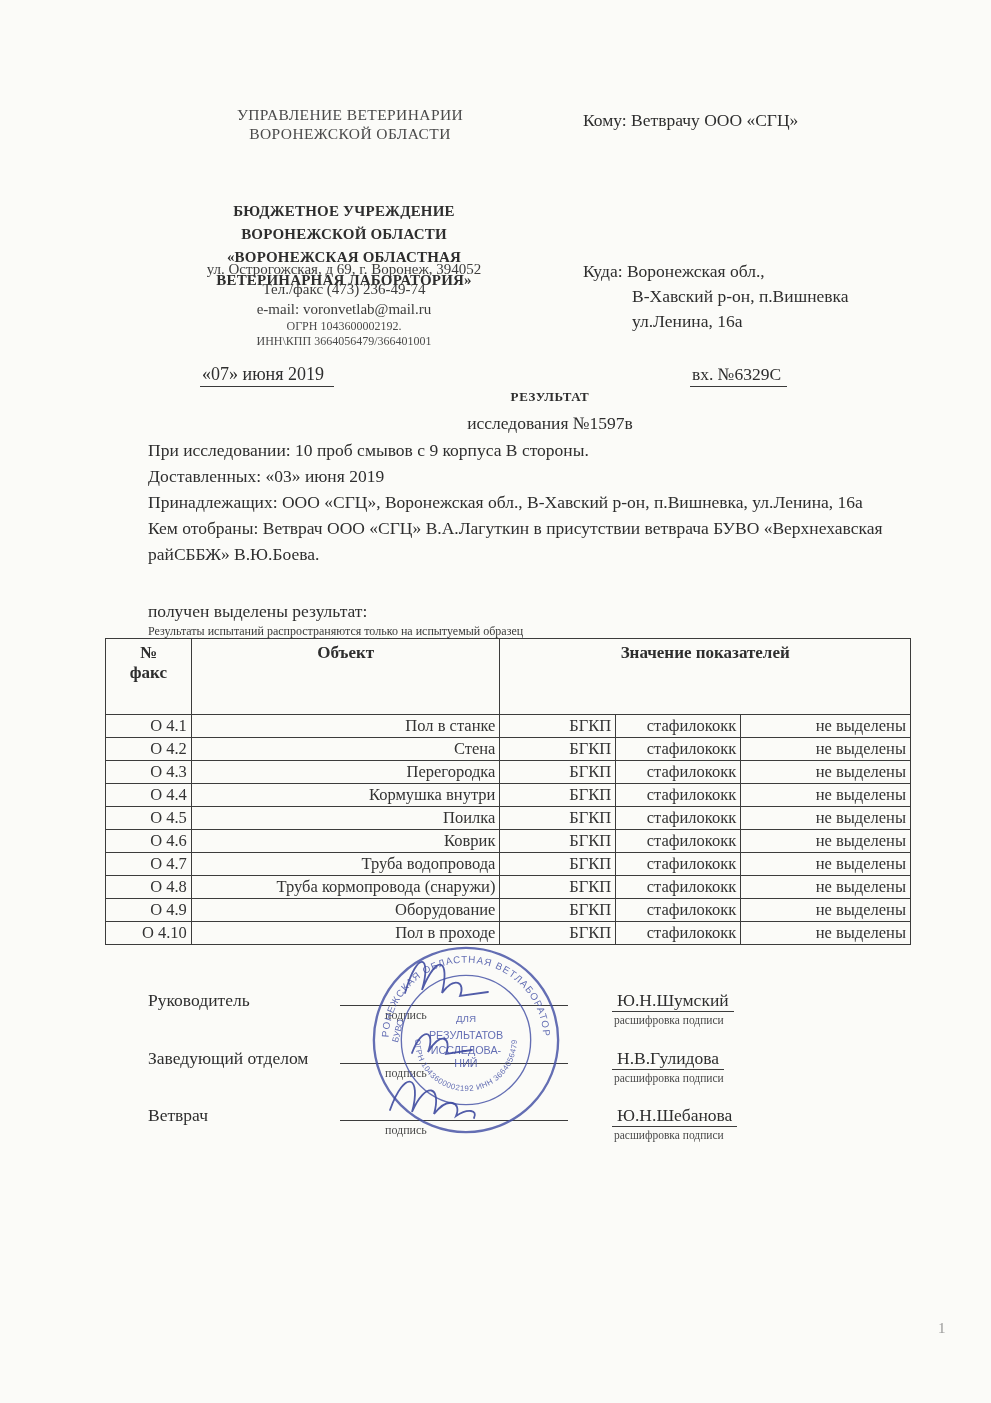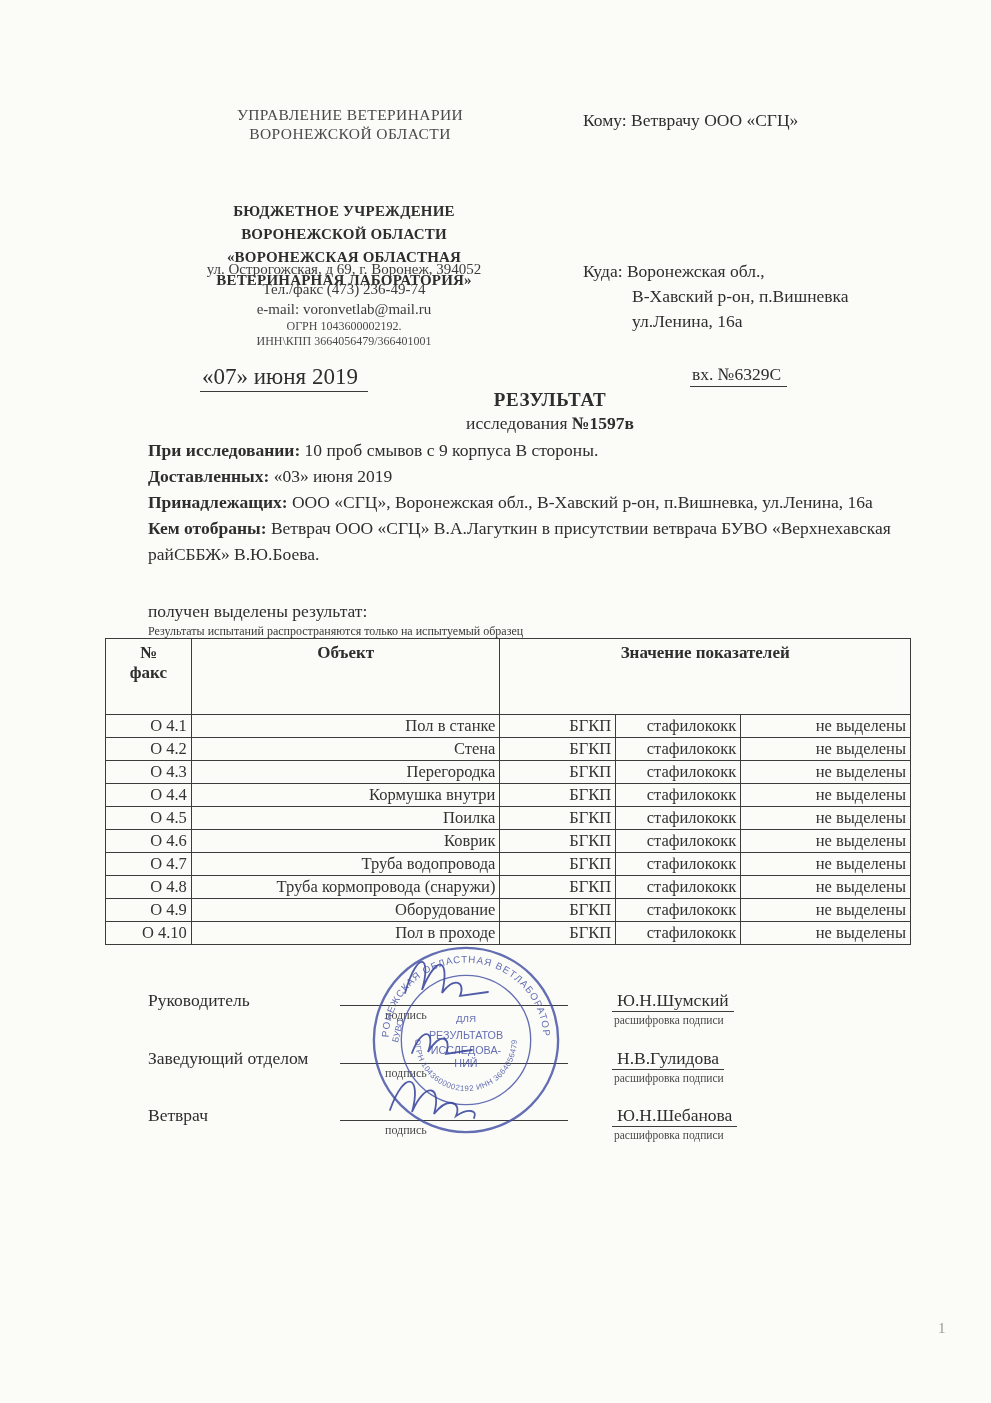--- a/index.html
+++ b/index.html
@@ -5,37 +5,37 @@
   * { margin:0; padding:0; box-sizing:border-box; }
   html,body { background:#e9e9e9; }
   .page {
     position:relative; width:991px; height:1403px; margin:0 auto;
     background:#fbfbf8; color:#2e2e2e;
     font-family:"Liberation Serif","DejaVu Serif",serif;
     overflow:hidden;
     padding-left:24px;
   }
   .abs { position:absolute; }
-  .b { font-weight:bold; }
+  .b { font-weight:normal; }
 
   .dept { left:150px; top:106px; width:400px; font-size:15.5px; line-height:1.2; letter-spacing:.4px; color:#4a4a4a; text-align:center; }
   .to-line { left:583px; top:110px; font-size:17.5px; }
 
   .orgname { left:128px; top:160px; width:432px; font-size:15px; font-weight:bold; line-height:23px; text-align:center; letter-spacing:.2px;margin-top:40px; }
 
   .contact { left:128px; top:259px; width:432px; text-align:center; font-size:15px; line-height:20px; color:#3c3c3c; }
   .contact .small { font-size:12px; line-height:15px; color:#4a4a4a; }
 
   .where { left:583px; top:259px; font-size:17.5px; line-height:25px; }
   .where .ind { padding-left:49px; }
 
-  .doc-date { left:200px; top:364px; font-size:23px; border-bottom:1.2px solid #3a3a3a; padding:0 10px 1px 2px; }
+  .doc-date { left:200px; top:364px; font-size:18px; border-bottom:1.2px solid #3a3a3a; padding:0 10px 1px 2px; }
   .incoming { left:690px; top:364px; font-size:17.5px; border-bottom:1.2px solid #3a3a3a; padding:0 6px 1px 2px; }
 
-  .title-main { left:150px; top:389px; width:800px; text-align:center; font-size:19px; font-weight:bold; letter-spacing:.6px; }
+  .title-main { left:150px; top:389px; width:800px; text-align:center; font-size:13px; font-weight:bold; letter-spacing:.6px; }
   .title-sub  { left:150px; top:413px; width:800px; text-align:center; font-size:17.5px; }
 
   .details { left:148px; top:437px; width:750px; font-size:17.5px; line-height:26px; }
 
   .result-intro { left:148px; top:601px; font-size:17.5px; }
   .result-note  { left:148px; top:624px; font-size:12px; color:#3a3a3a; }
 
   table.results { position:absolute; left:105px; top:638px; width:806px; border-collapse:collapse; font-size:16.5px; }
   table.results th, table.results td { border:1.4px solid #3c3c3c; }
   table.results thead th { height:76px; vertical-align:top; padding-top:4px; font-size:17px; font-weight:bold; text-align:center; }

